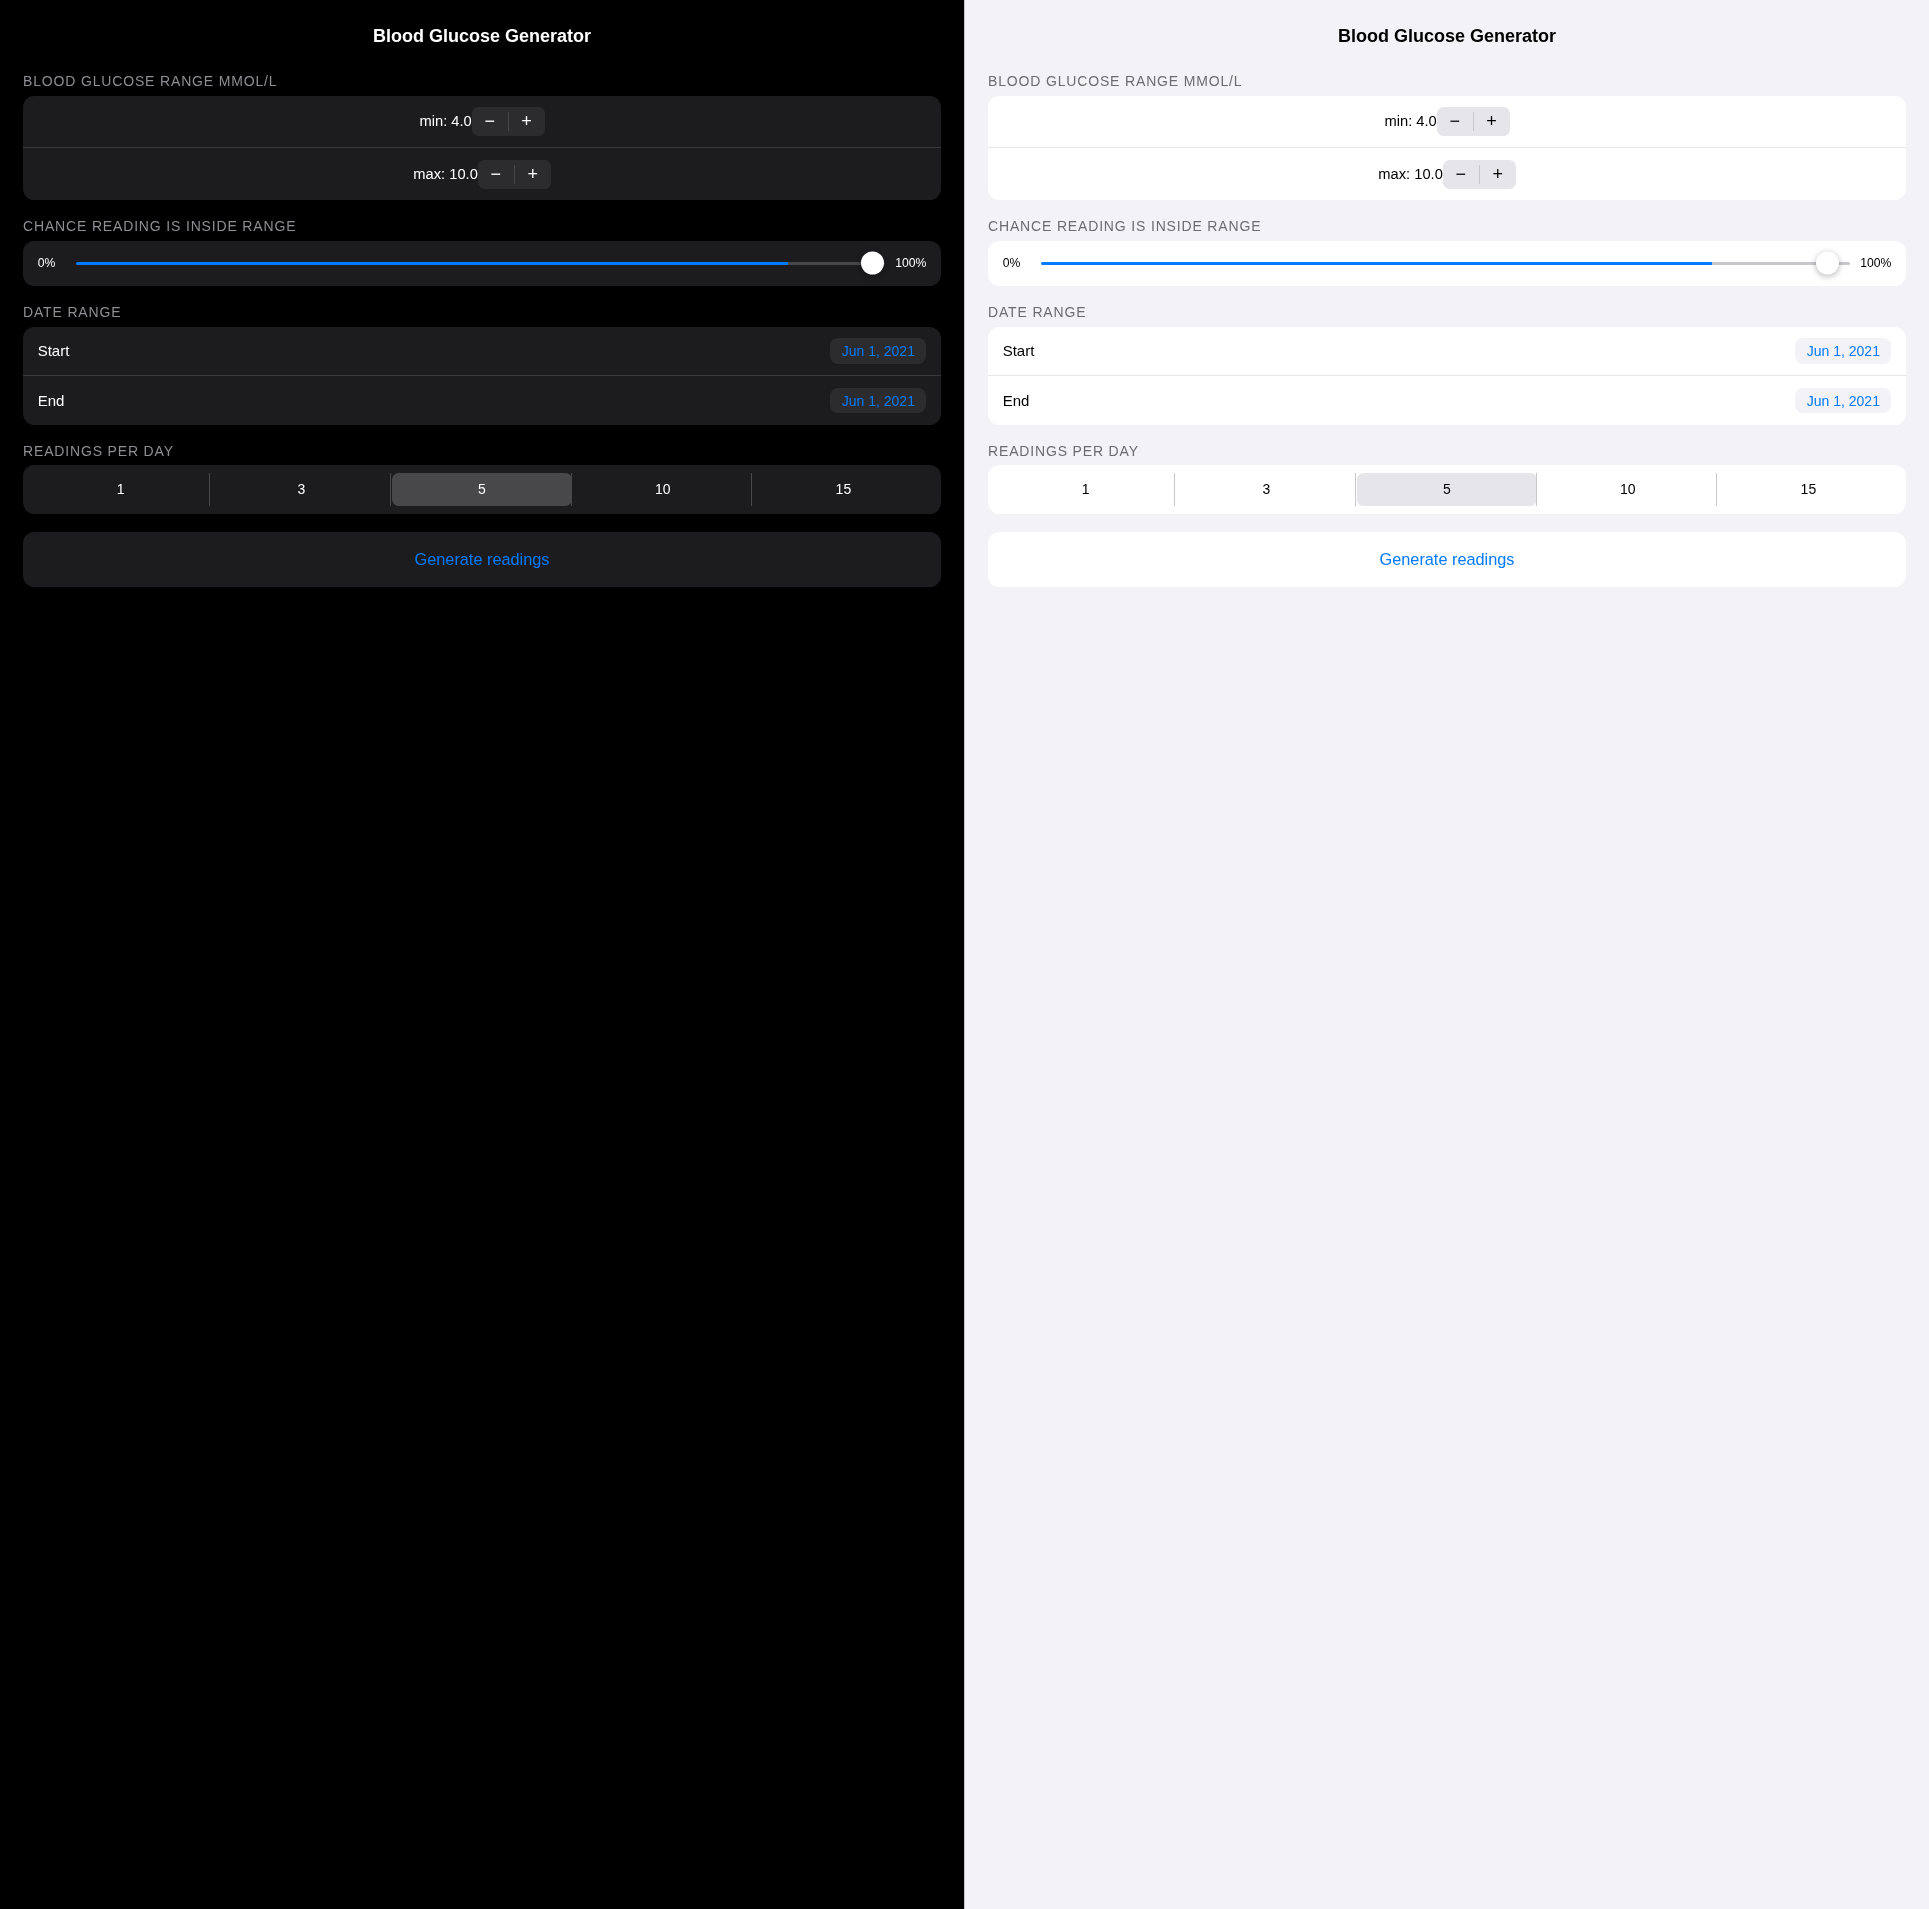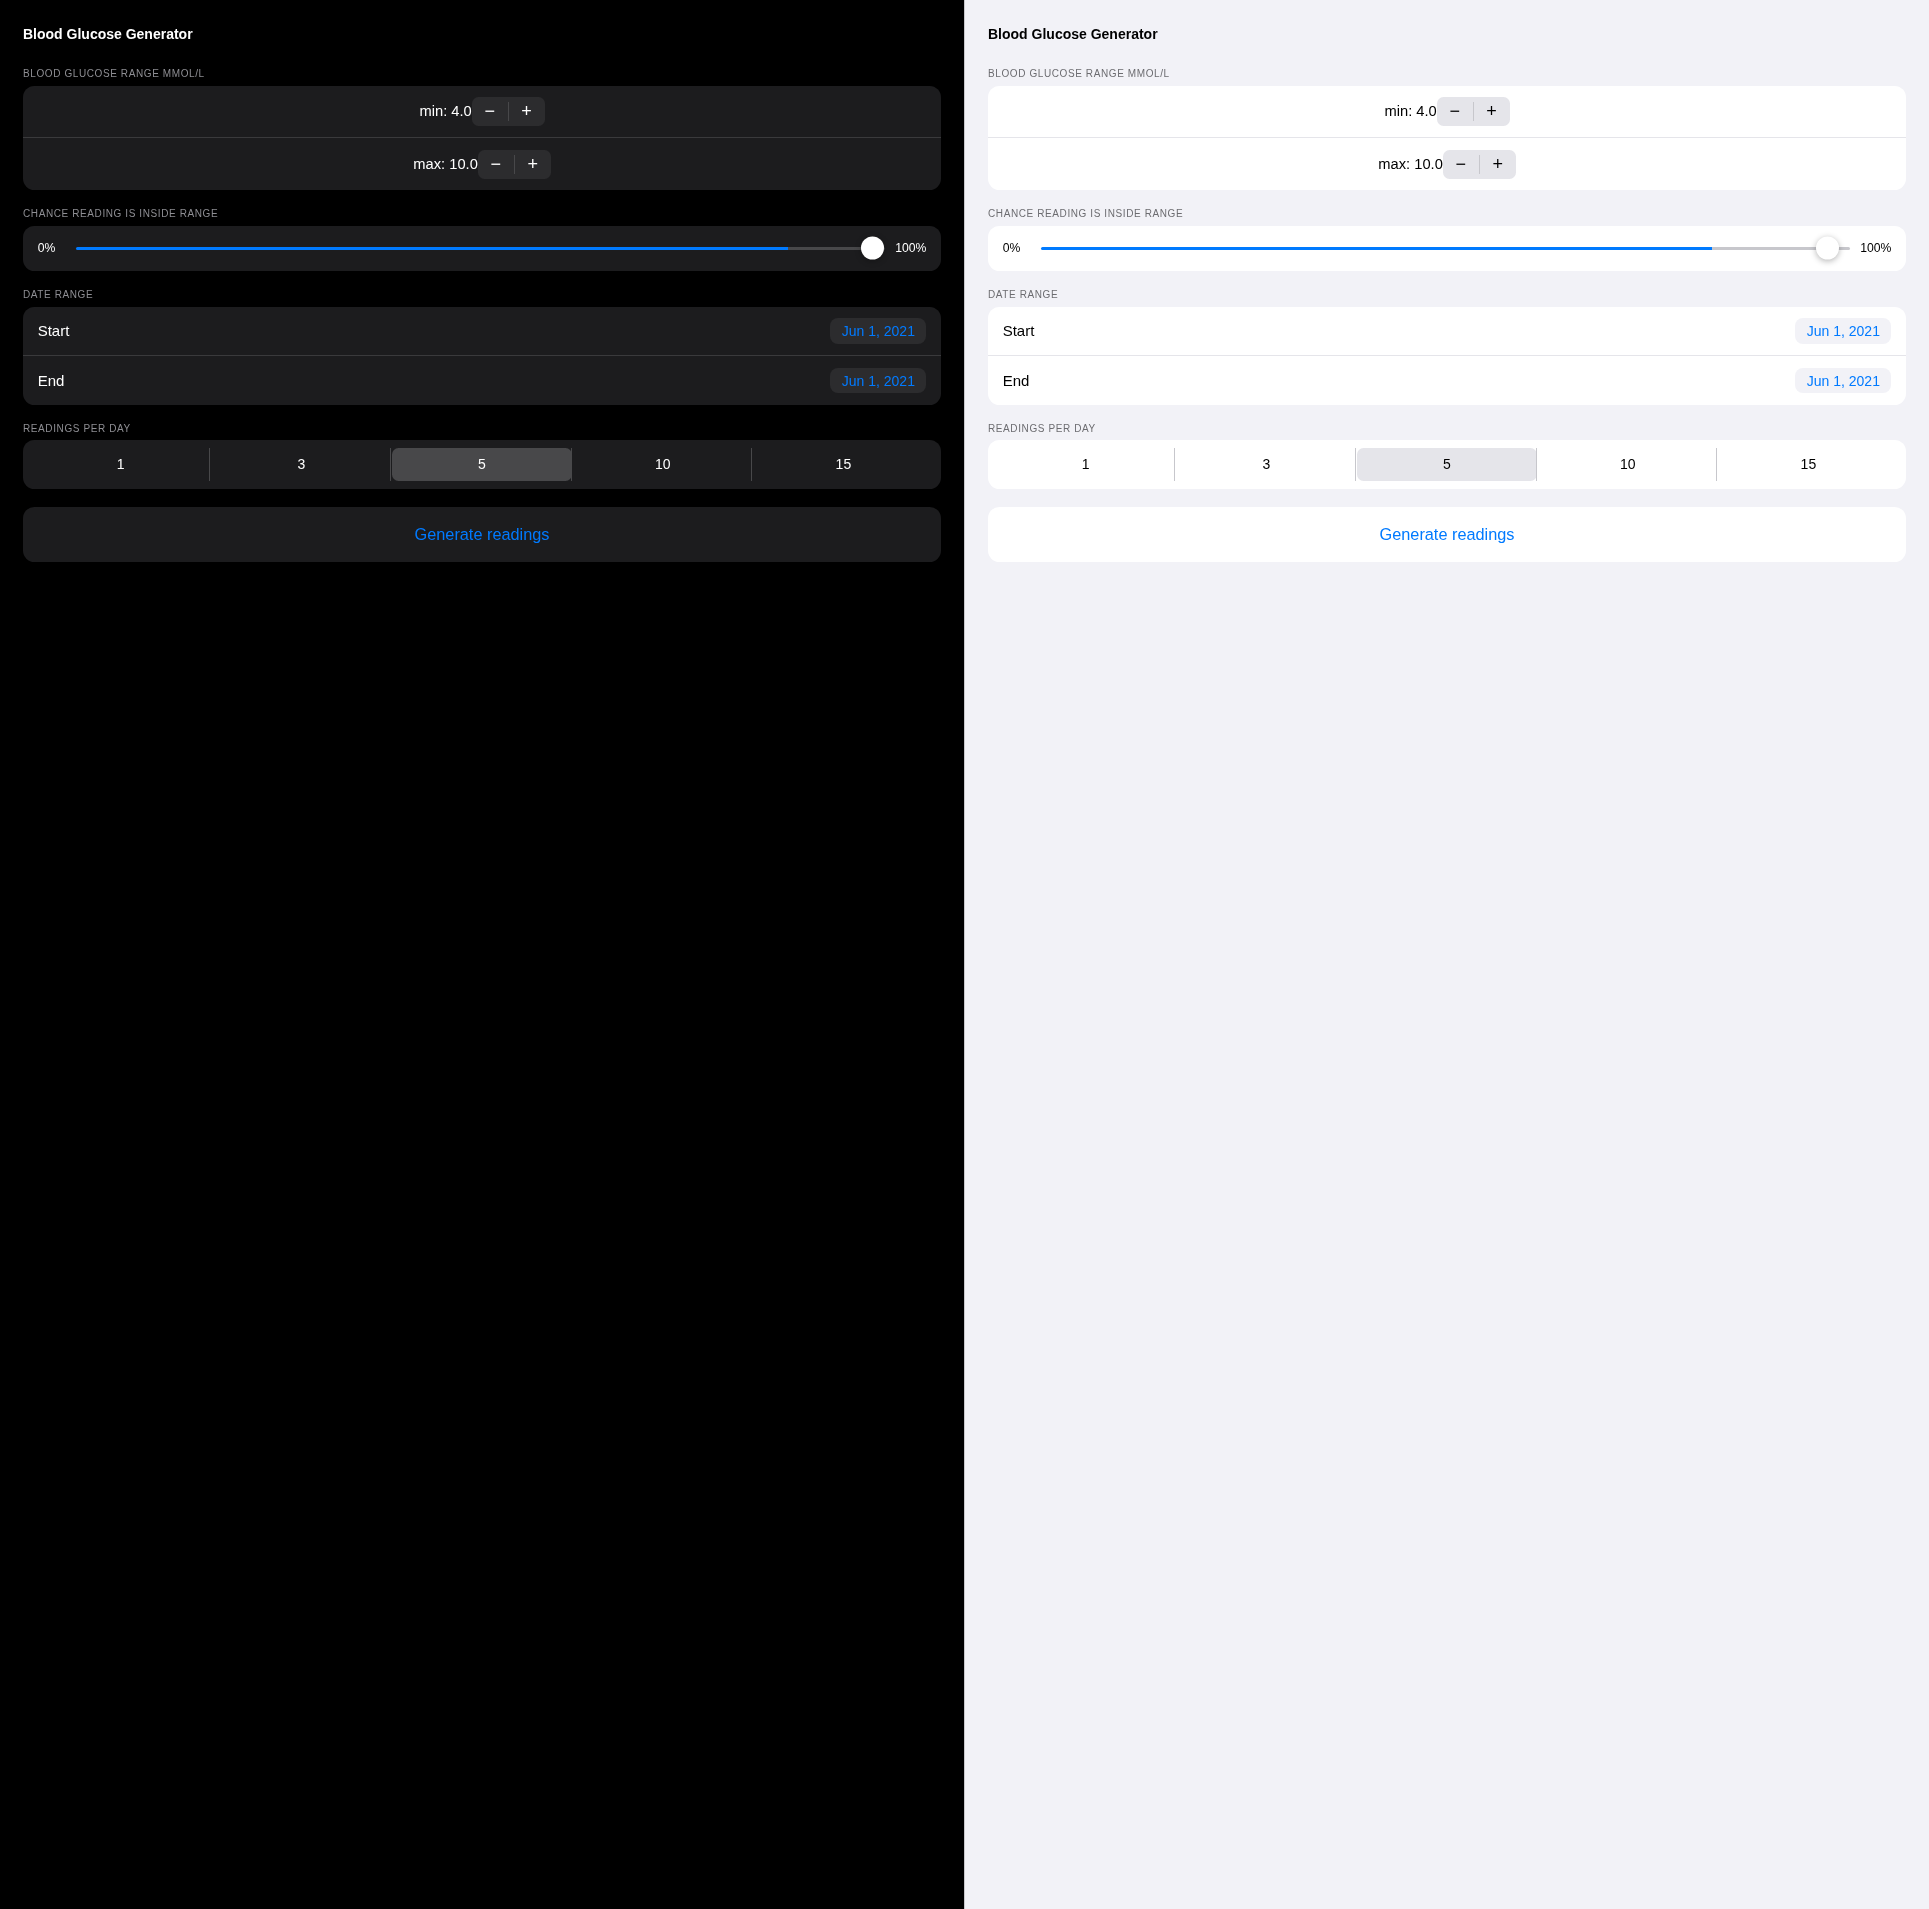--- a/index.html
+++ b/index.html
@@ -24,35 +24,36 @@
       color: #ffffff;
     }
 
     .panel-light {
       background-color: #f2f2f7;
       color: #000000;
       border-left: 0.8px solid #c8c8cc;
     }
 
     .panel-title {
+      font-size: 18px;
+      font-weight: 700;
+      text-align: center;
+      padding-bottom: 8.1px;
+    }
+
+    .panel-dark .panel-title {
+      color: #ffffff;
+    }
+
+    .panel-light .panel-title {
+      color: #000000;
+    }
+
+    .section-label {
       font-size: 14px;
-      font-weight: 700;
-      padding-bottom: 8.1px;
-    }
-
-    .panel-dark .panel-title {
-      color: #ffffff;
-    }
-
-    .panel-light .panel-title {
-      color: #000000;
-    }
-
-    .section-label {
-      font-size: 10px;
       font-weight: 500;
       letter-spacing: 0.06em;
       margin-bottom: 6.5px;
     }
 
     .panel-dark .section-label {
       color: #8e8e93;
     }
 
     .panel-light .section-label {

